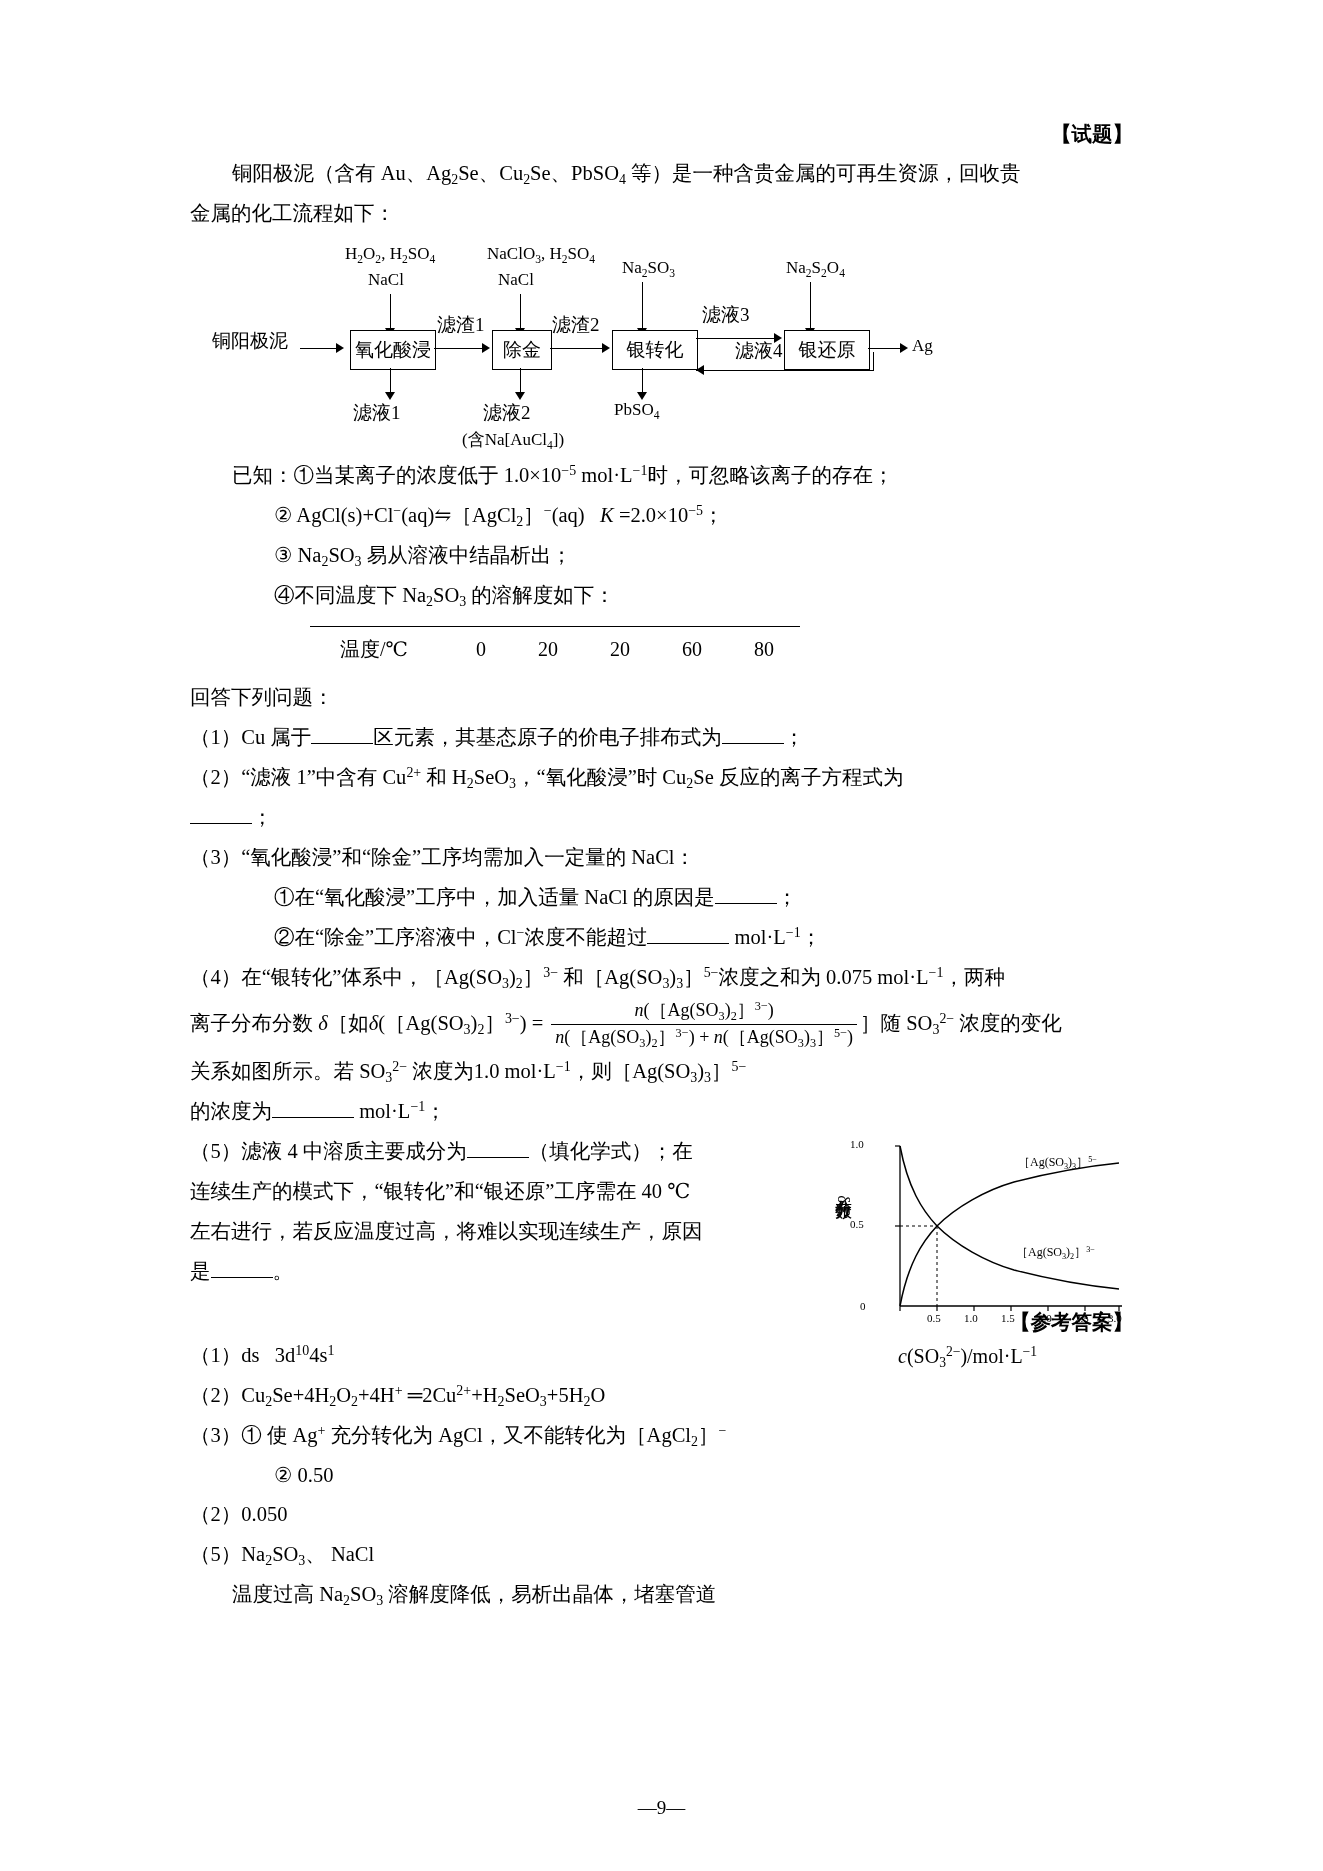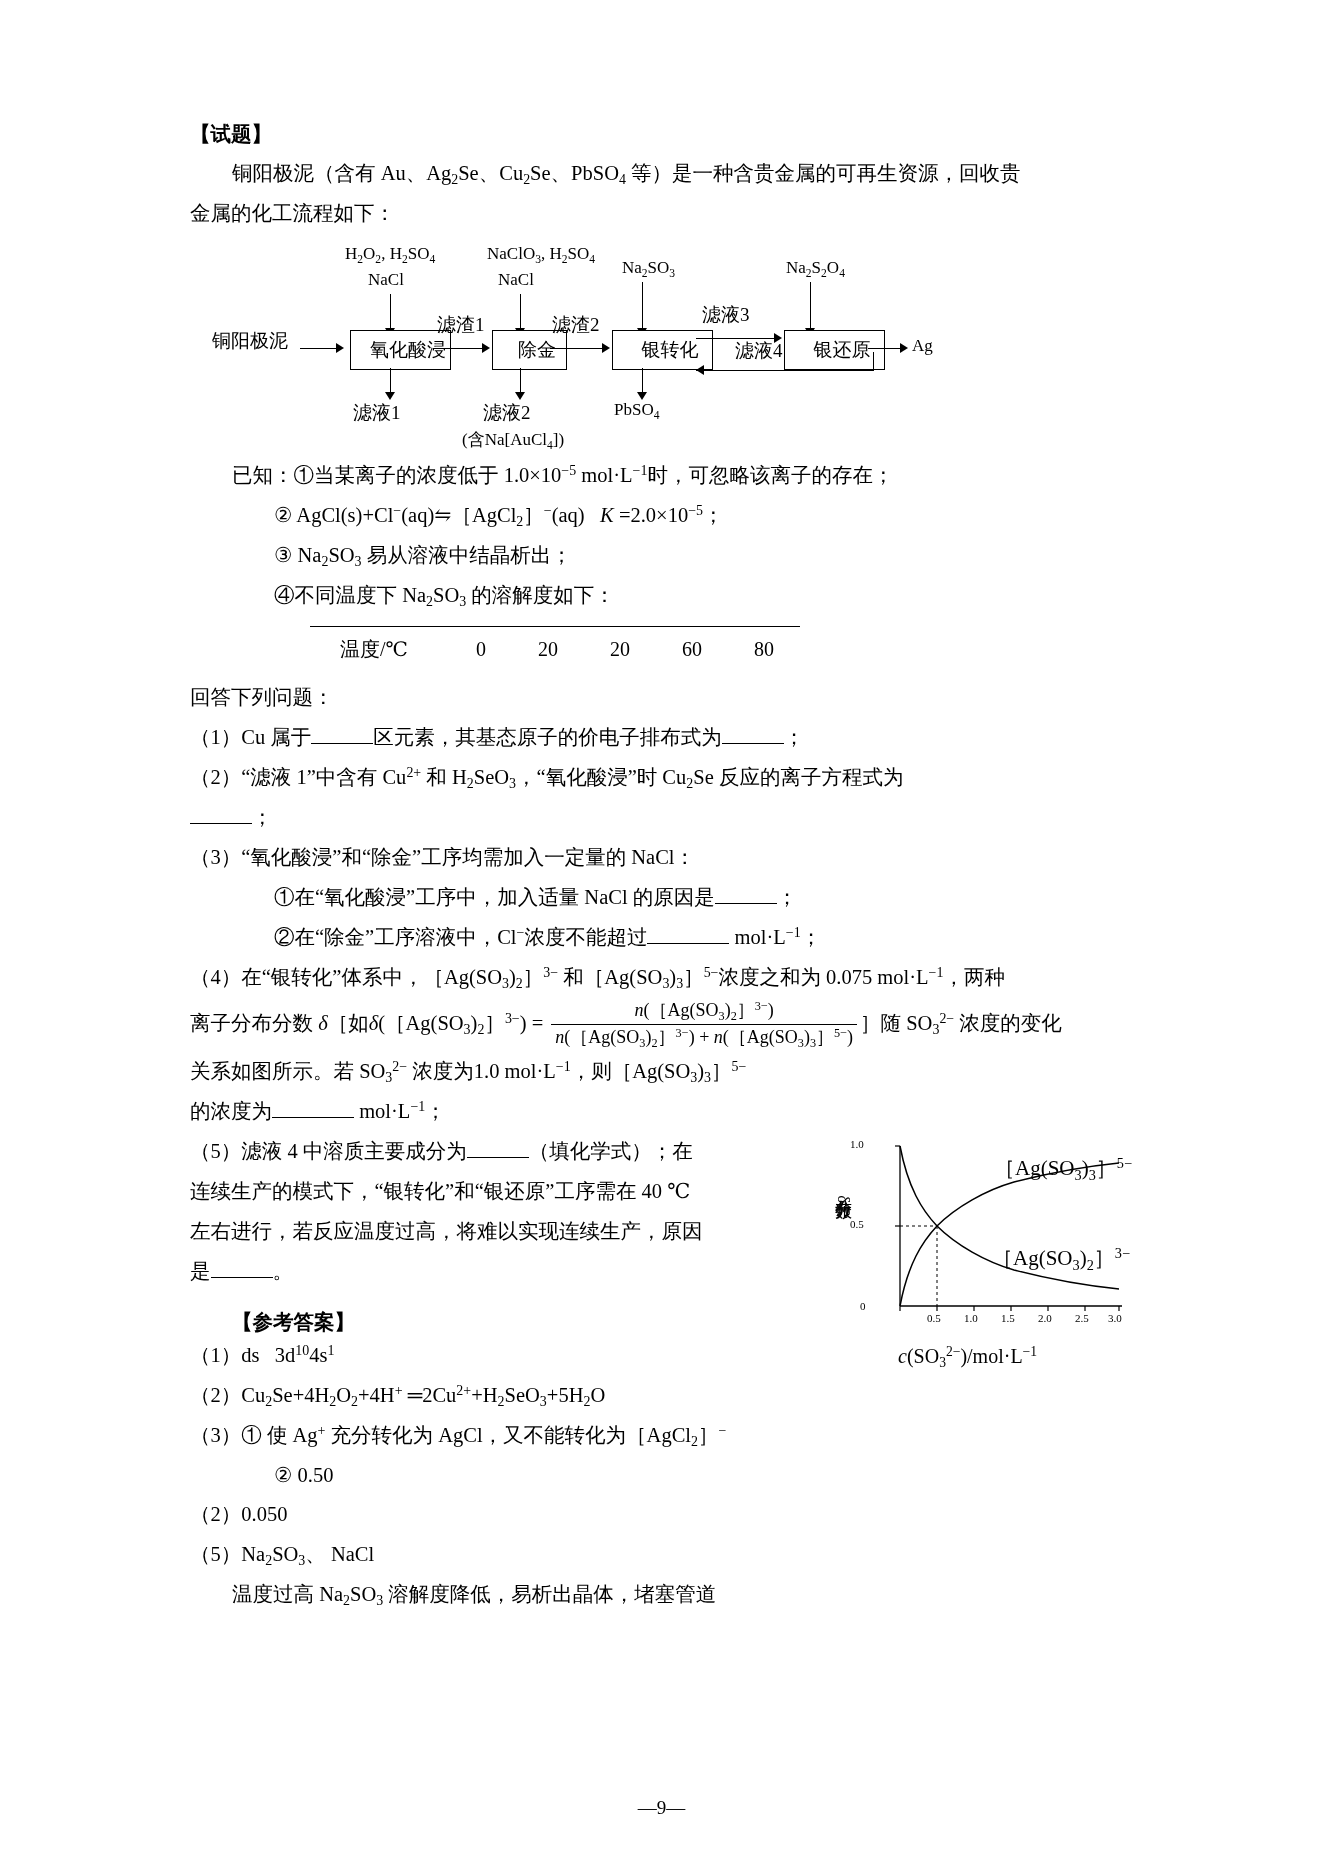--- a/index.html
+++ b/index.html
@@ -19,21 +19,21 @@
     width: 1323px;
     height: 1871px;
     box-sizing: border-box;
     padding: 120px 190px 40px 190px;
   }
   .para {
     font-size: 20.5px;
     line-height: 1.95;
   }
   .indent3 { padding-left: 84px; }
-  .bold-head { font-size: 20.5px; font-weight: bold; }
+  .bold-head { font-size: 20.5px; font-weight: bold; text-align: right; }
   sub { font-size: 0.68em; vertical-align: -0.32em; }
   sup { font-size: 0.68em; vertical-align: 0.48em; }
 
   
   .flow {
     position: relative;
     height: 200px;
     margin: 6px 0 2px 0;
     font-size: 17px;
   }
@@ -48,21 +48,20 @@
   }
   .flow .box {
     position: absolute;
     border: 1.4px solid #000;
     height: 38px;
     line-height: 38px;
     text-align: center;
     font-size: 19px;
     background: #fff;
     white-space: nowrap;
-    padding-left: 15px;
   }
   .flow .hline {
     position: absolute;
     height: 0;
     border-top: 1.3px solid #000;
   }
   .flow .vline {
     position: absolute;
     width: 0;
     border-left: 1.3px solid #000;
@@ -146,22 +145,23 @@
     top: 206px;
     font-size: 20px;
     white-space: nowrap;
   }
   .chart-tick-label {
     position: absolute;
     font-size: 11px;
   }
   .curve-label {
     position: absolute;
-    font-size: 21px;
-    white-space: nowrap;
+    font-size: 12px;
+    white-space: nowrap;
+    margin-left: 24px;
   }
   .pagenum {
     position: absolute;
     bottom: 52px;
     left: 0;
     width: 100%;
     text-align: center;
     font-size: 19px;
   }
   .ul { display: inline-block; border-bottom: 1.2px solid #000; }

